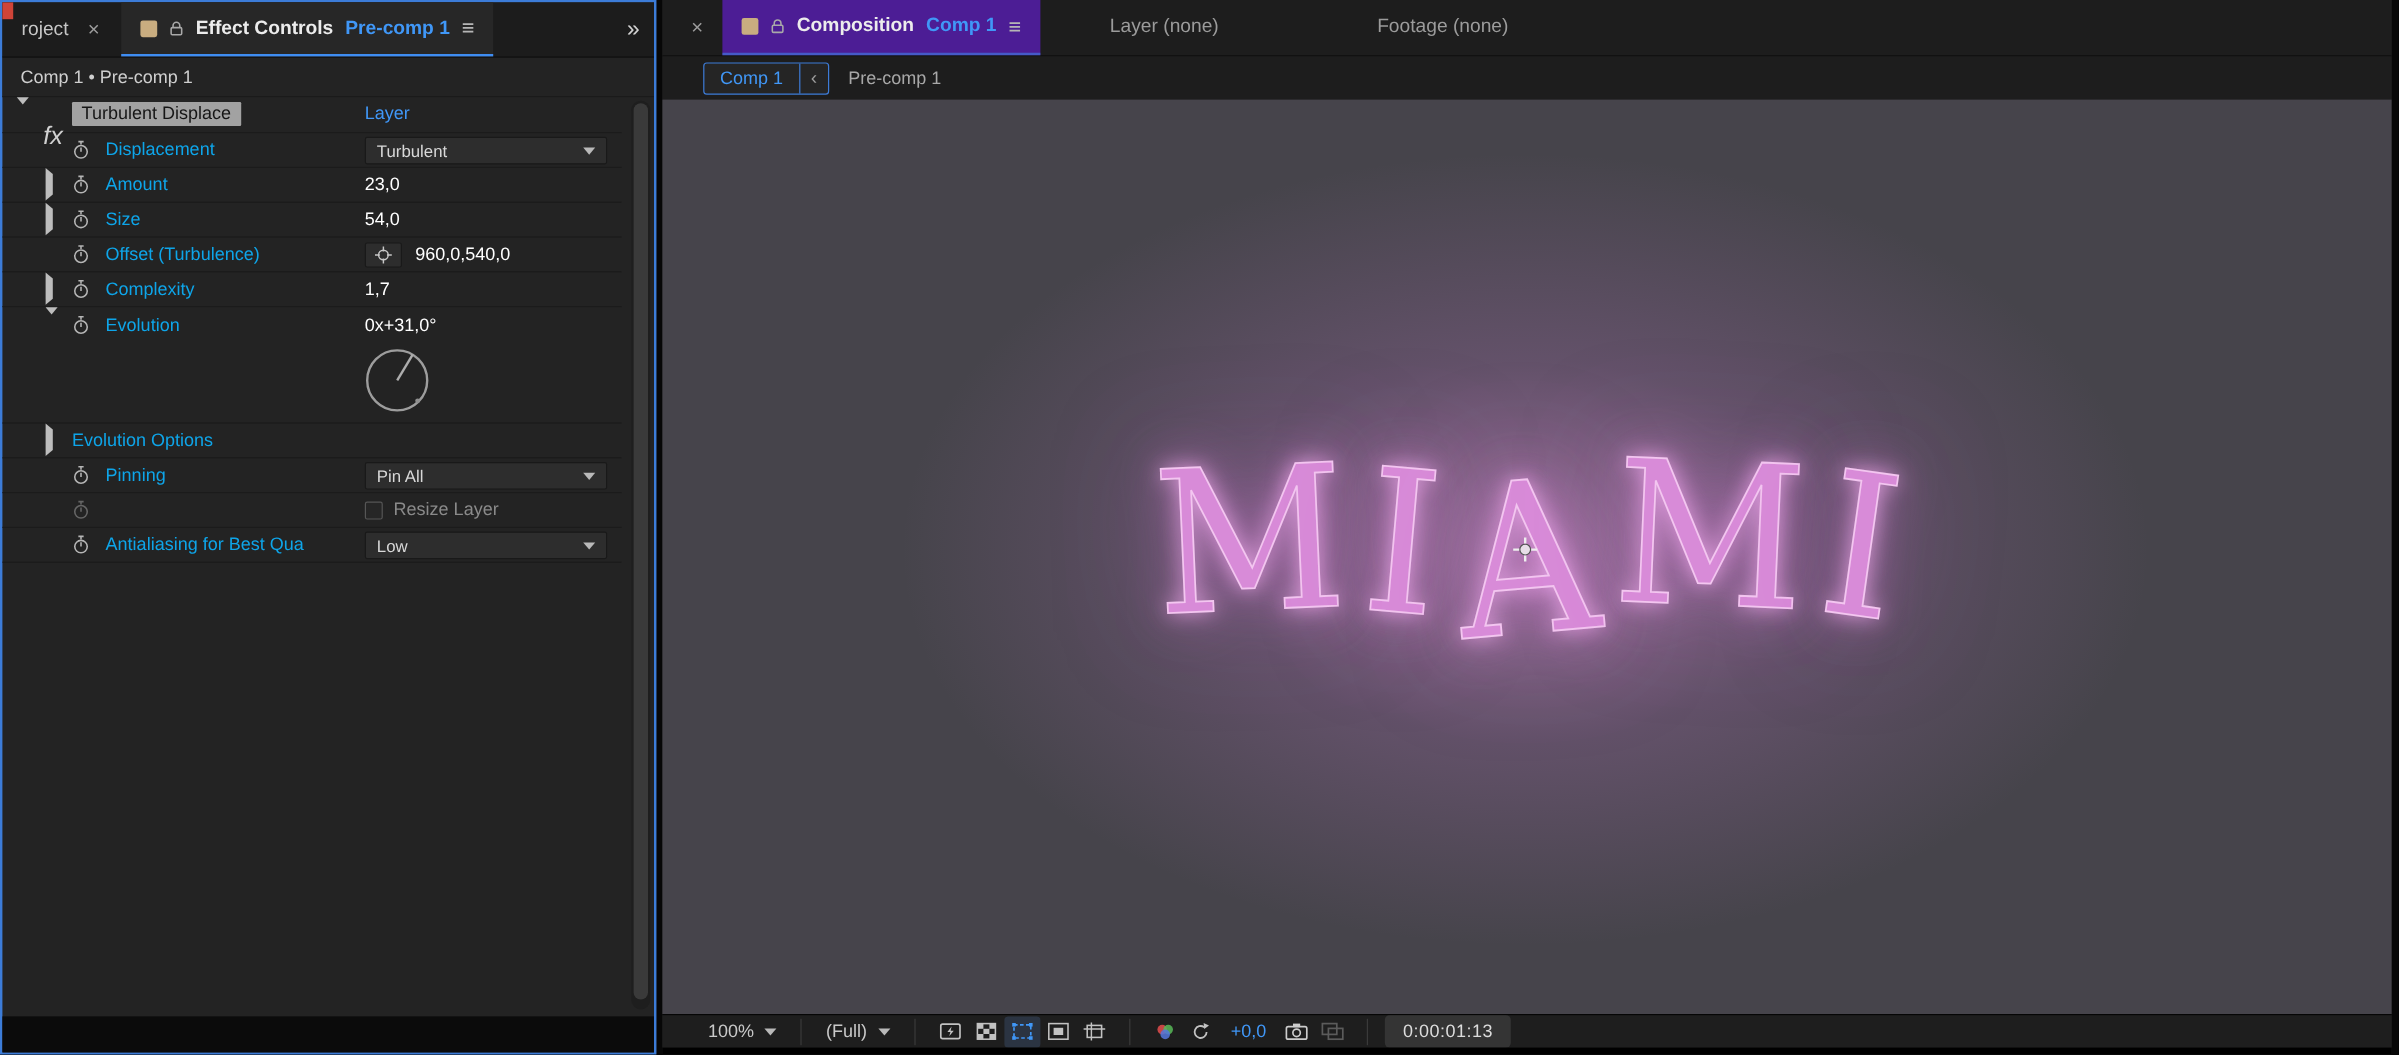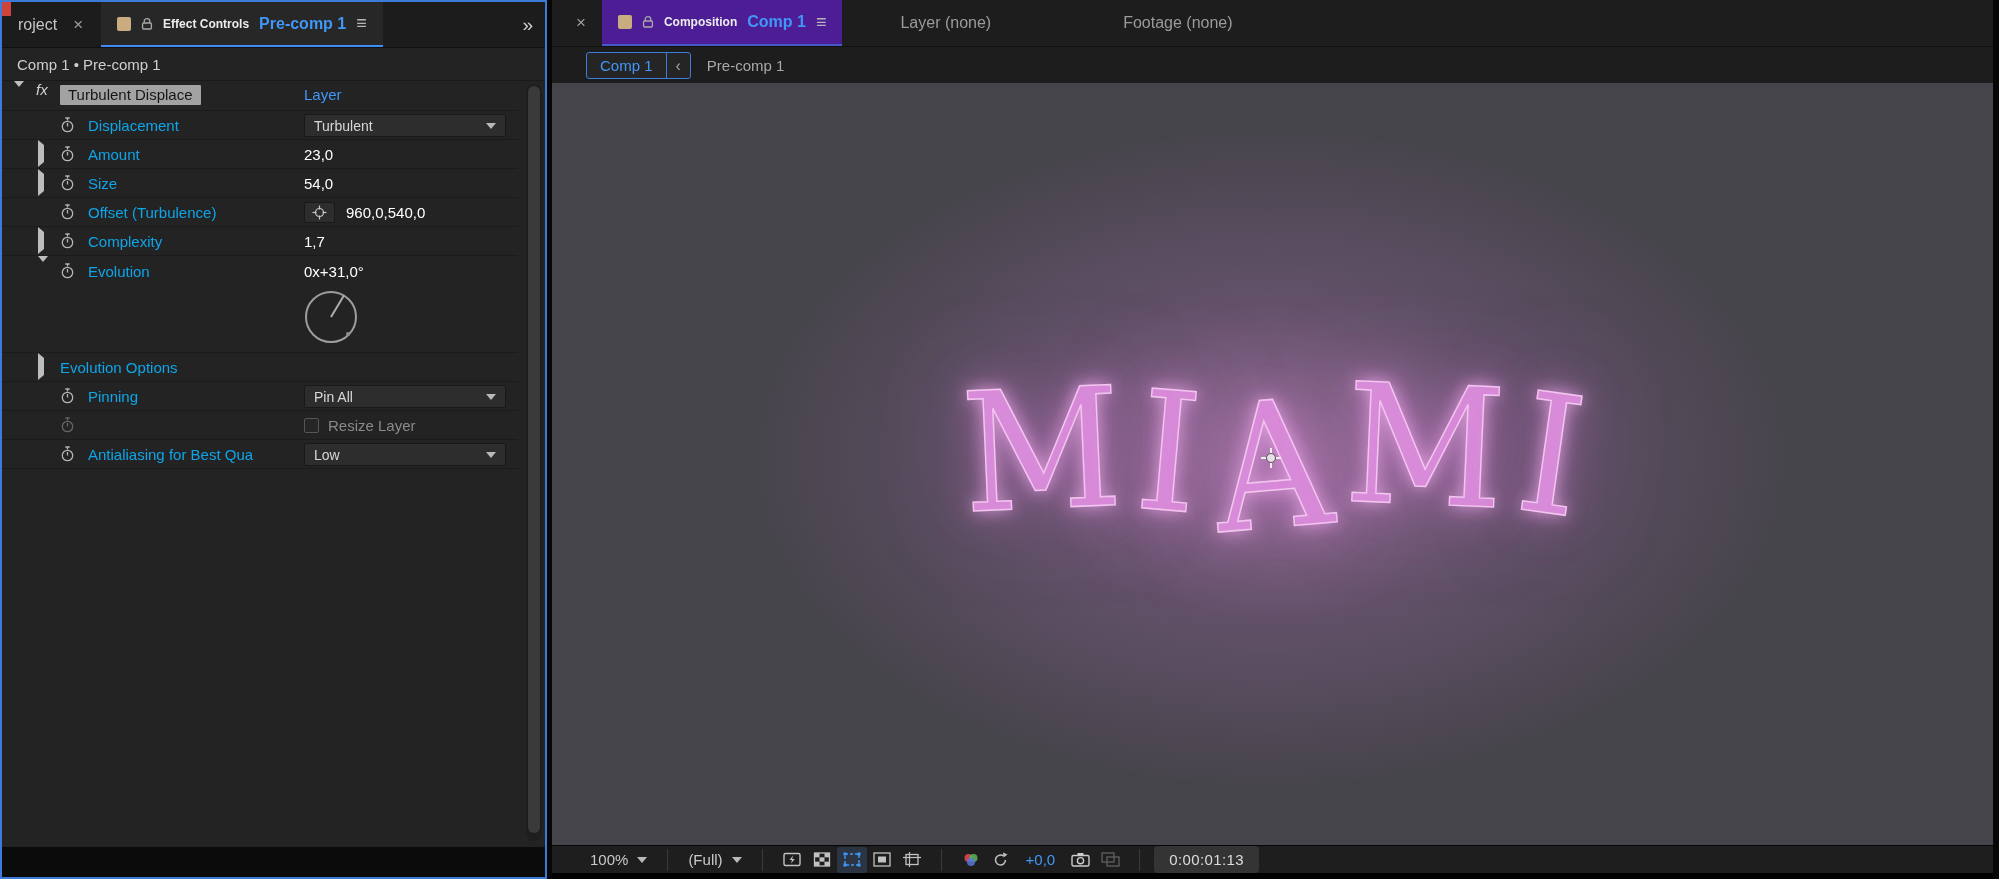--- a/index.html
+++ b/index.html
@@ -20,38 +20,38 @@
     display:flex; align-items:stretch; border-bottom:1px solid #101010;
   }
   .red-notch { position:absolute; left:0; top:0; width:9px; height:14px; background:#cf4438; }
   .proj-label { align-self:center; margin-left:16px; font-size:16px; color:#c6c6c6; }
   .close-x { align-self:center; margin-left:16px; font-size:17px; color:#9d9d9d; cursor:default; }
   .ec-tab {
     margin-left:18px; display:flex; align-items:center; gap:10px; padding:0 16px;
     background:#272727; border-bottom:2px solid #3f8df2;
   }
   .chip { width:14px; height:14px; background:#c9ad80; border-radius:2px; flex:none; }
-  .tab-title { font-size:12px; font-weight:bold; color:#ececec; white-space:nowrap; }
+  .tab-title { font-size:16px; font-weight:bold; color:#ececec; white-space:nowrap; }
   .tab-target { font-size:16px; font-weight:bold; color:#4097f7; white-space:nowrap; }
   .menu-glyph { font-size:18px; color:#b5b5b5; }
   .overflow-glyph { position:absolute; right:12px; top:12px; font-size:19px; color:#d2d2d2; }
 
   .breadcrumb {
     height:33px; line-height:33px; padding-left:15px; font-size:15px; color:#cfcfcf;
     background:#232323; border-bottom:1px solid #1a1a1a;
   }
 
   .rows { position:relative; width:516px; }
   .row { position:relative; height:29px; border-bottom:1px solid #1b1b1b; }
   .row-hdr { height:30px; }
   .twirl { position:absolute; left:36px; top:50%; transform:translateY(-50%); cursor:default; }
   .twirl-hdr { left:12px; }
   .tri-right { width:0; height:0; border-top:5px solid transparent; border-bottom:5px solid transparent; border-left:6px solid #bdbdbd; }
   .tri-down  { width:0; height:0; border-left:5px solid transparent; border-right:5px solid transparent; border-top:6px solid #bdbdbd; }
-  .fx-badge { position:absolute; left:34px; top:0; font-size:15px; font-style:italic; color:#d0d0d0; }
+  .fx-badge { position:absolute; left:34px; top:21px; font-size:21px; font-style:italic; color:#d0d0d0; }
   .fx-name {
     position:absolute; left:58px; top:4px; padding:1px 8px 2px;
     background:#a2a2a2; color:#161616; font-size:15px; border-radius:1px;
   }
   .reset-link { position:absolute; left:302px; top:5px; font-size:15px; color:#4097f7; cursor:default; }
   .sw { position:absolute; left:58px; top:50%; transform:translateY(-50%); display:flex; }
   .sw.dim { opacity:0.45; }
   .plabel { position:absolute; left:86px; top:50%; transform:translateY(-50%); font-size:15px; color:#0ea5e9; white-space:nowrap; }
   .plabel.group { left:58px; }
   .plabel.dim { color:#8a8a8a; left:326px; }

